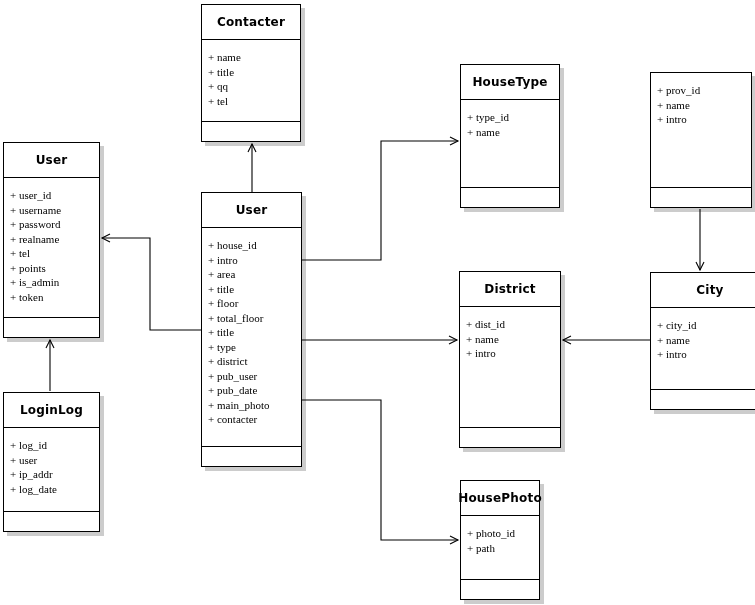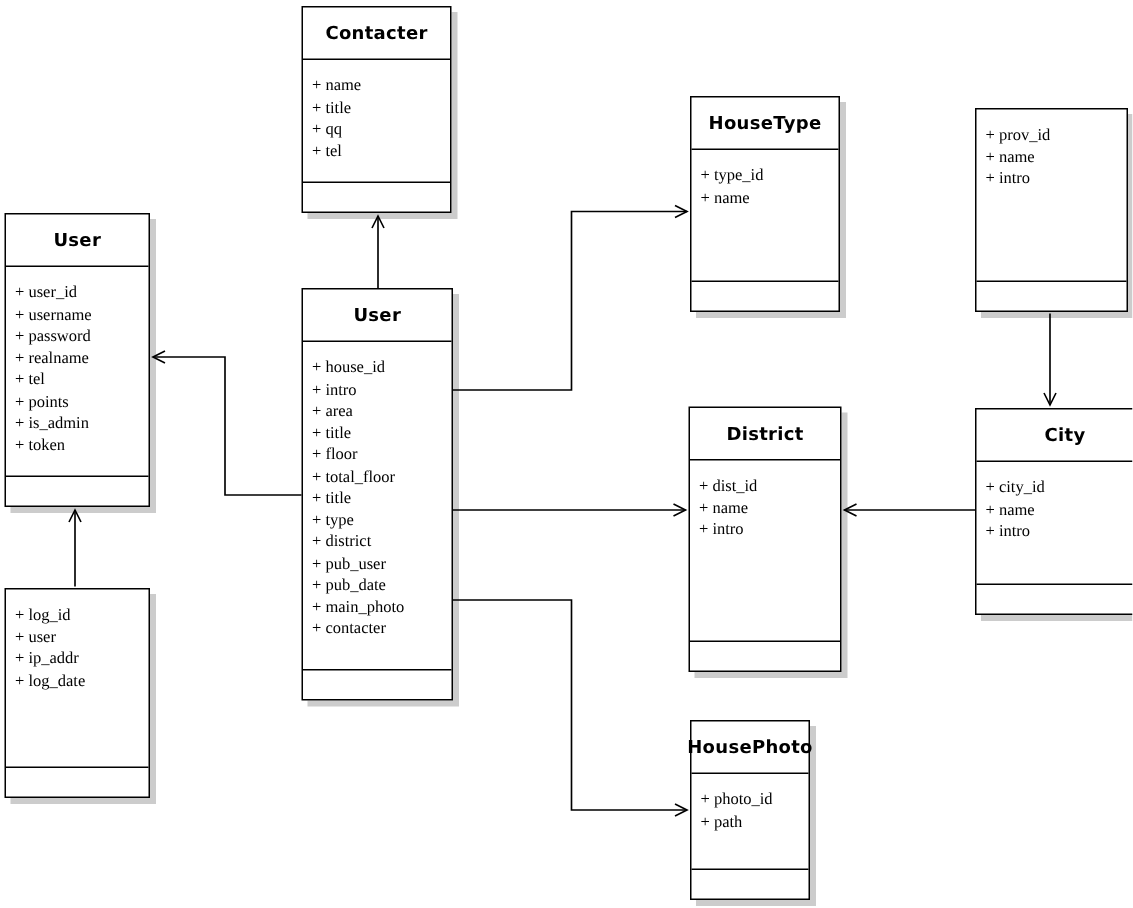--- a/index.html
+++ b/index.html
@@ -145,20 +145,21 @@
     <div class="uml-title">City</div>
     <div class="uml-attrs">
       <div class="uml-attr">+ city_id</div>
       <div class="uml-attr">+ name</div>
       <div class="uml-attr">+ intro</div>
     </div>
     <div class="uml-empty"></div>
   </div>
 
   <div class="uml-class" style="left:3px;top:392px;width:97px;height:140px">
+    <div class="uml-title">LoginLog</div>
     <div class="uml-attrs">
       <div class="uml-attr">+ log_id</div>
       <div class="uml-attr">+ user</div>
       <div class="uml-attr">+ ip_addr</div>
       <div class="uml-attr">+ log_date</div>
     </div>
     <div class="uml-empty"></div>
   </div>
 
   <div class="uml-class" style="left:460px;top:480px;width:80px;height:120px">

